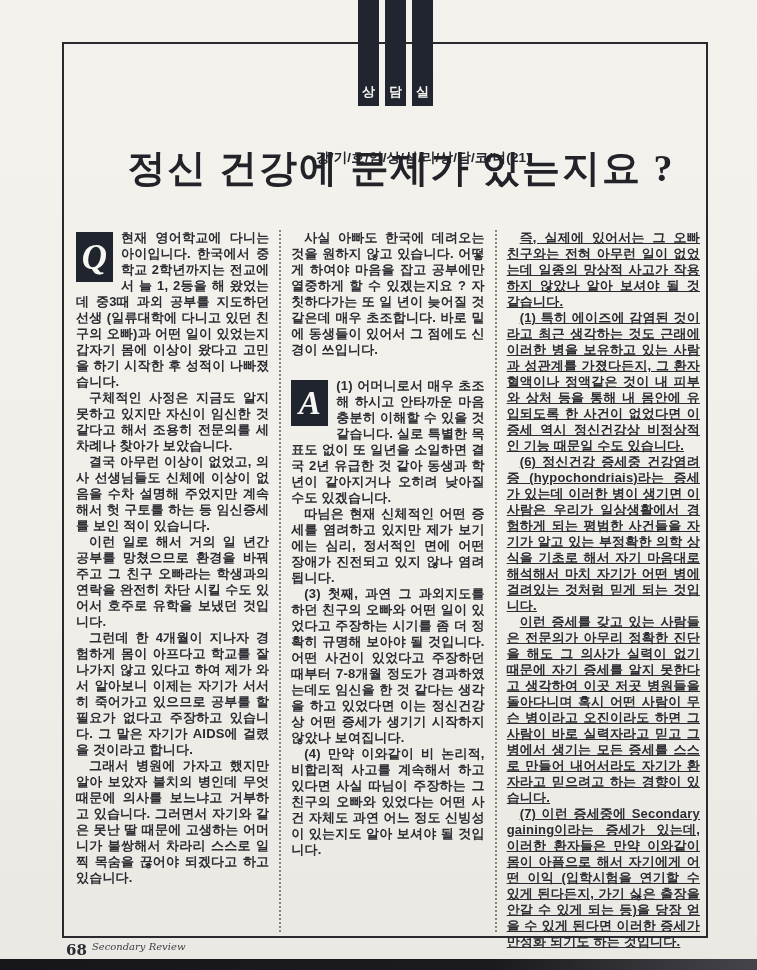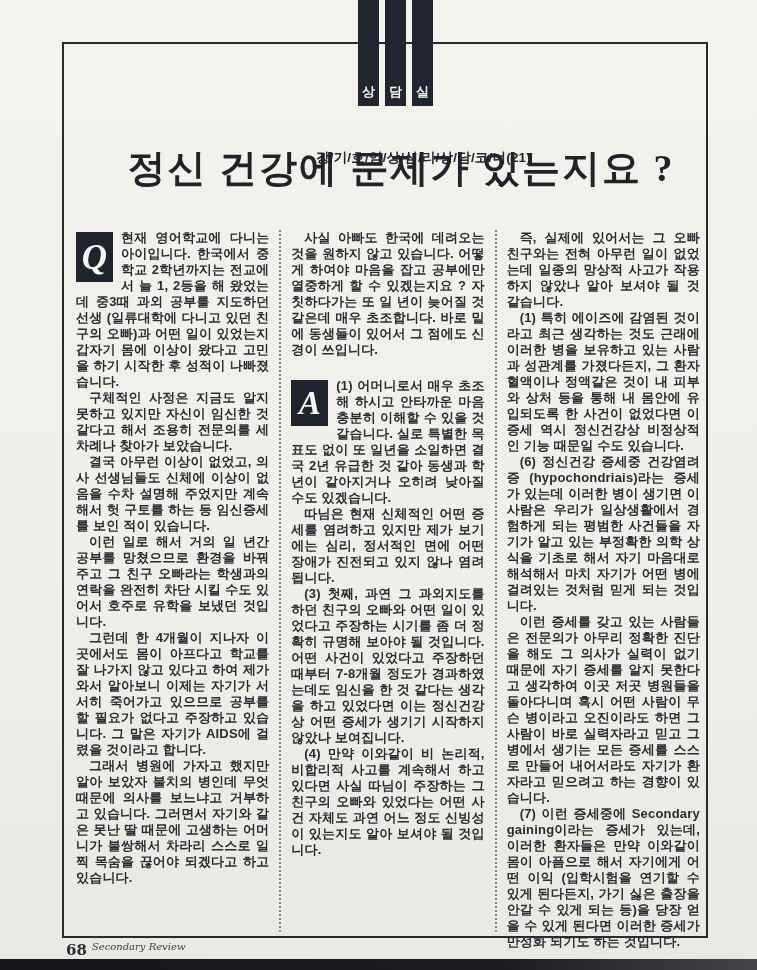--- a/index.html
+++ b/index.html
@@ -29,21 +29,21 @@
     font-family:"Liberation Serif","DejaVu Serif",serif;
     font-size:38px; font-weight:600; color:#222228; letter-spacing:2px;
     white-space:nowrap;
   }
   .columns {
     position:absolute; left:74px; top:230px; width:628px; height:702px;
     display:flex;
   }
   .col { flex:1; padding:0 10px; box-sizing:border-box; }
   .col:first-child { padding-left:2px; }
-  .col:last-child { padding-right:2px; }
+  .col:last-child { padding-right:2px;text-decoration:underline; }
   .vsep { width:0; border-left:2px dotted #87847e; }
   .col p {
     margin:0; font-size:13px; line-height:16px; letter-spacing:0.2px;
     text-align:justify; text-indent:13px; color:#2b2b31; font-weight:600;
   }
   .p-first { text-indent:0 !important; }
   .dropcap {
     float:left; width:37px; height:50px; margin:2px 8px 2px 0;
     background:#1f242e; color:#f6f6f2;
     font-family:"Liberation Serif","DejaVu Serif",serif; font-style:italic;
@@ -87,21 +87,21 @@
 <div class="columns">
 
   <div class="col">
     <p class="p-first">
       <span class="dropcap">Q</span>
       <span>현재 영어학교에 다니는 아이입니다. 한국에서 중학교 2학년까지는 전교에서 늘 1, 2등을 해 왔었는데 중3때 과외 공부를 지도하던 선생 (일류대학에 다니고 있던 친구의 오빠)과 어떤 일이 있었는지 갑자기 몸에 이상이 왔다고 고민을 하기 시작한 후 성적이 나빠졌습니다.</span>
     </p>
     <p>구체적인 사정은 지금도 알지 못하고 있지만 자신이 임신한 것 같다고 해서 조용히 전문의를 세 차례나 찾아가 보았습니다.</p>
     <p>결국 아무런 이상이 없었고, 의사 선생님들도 신체에 이상이 없음을 수차 설명해 주었지만 계속해서 헛 구토를 하는 등 임신증세를 보인 적이 있습니다.</p>
     <p>이런 일로 해서 거의 일 년간 공부를 망쳤으므로 환경을 바꿔주고 그 친구 오빠라는 학생과의 연락을 완전히 차단 시킬 수도 있어서 호주로 유학을 보냈던 것입니다.</p>
-    <p>그런데 한 4개월이 지나자 이곳에서도 몸이 아프다고 학교를 잘 나가지 않고 있다고 하여 제가 와서 알아보니 이제는 자기가 서서히 죽어가고 있으므로 공부를 할 필요가 없다고 주장하고 있습니다. 그 말은 자기가 AIDS에 걸렸을 것이라고 합니다.</p>
+    <p>그런데 한 4개월이 지나자 경험하게 몸이 아프다고 학교를 잘 나가지 않고 있다고 하여 제가 와서 알아보니 이제는 자기가 서서히 죽어가고 있으므로 공부를 할 필요가 없다고 주장하고 있습니다. 그 말은 자기가 AIDS에 걸렸을 것이라고 합니다.</p>
     <p>그래서 병원에 가자고 했지만 알아 보았자 불치의 병인데 무엇 때문에 의사를 보느냐고 거부하고 있습니다. 그러면서 자기와 같은 못난 딸 때문에 고생하는 어머니가 불쌍해서 차라리 스스로 일찍 목숨을 끊어야 되겠다고 하고 있습니다.</p>
   </div>
 
   <div class="vsep"></div>
 
   <div class="col">
     <p>사실 아빠도 한국에 데려오는 것을 원하지 않고 있습니다. 어떻게 하여야 마음을 잡고 공부에만 열중하게 할 수 있겠는지요 ? 자칫하다가는 또 일 년이 늦어질 것 같은데 매우 초조합니다. 바로 밑에 동생들이 있어서 그 점에도 신경이 쓰입니다.</p>
     <div class="answer-block">
       <p class="p-first">
         <span class="dropcap dropcap-a">A</span>

